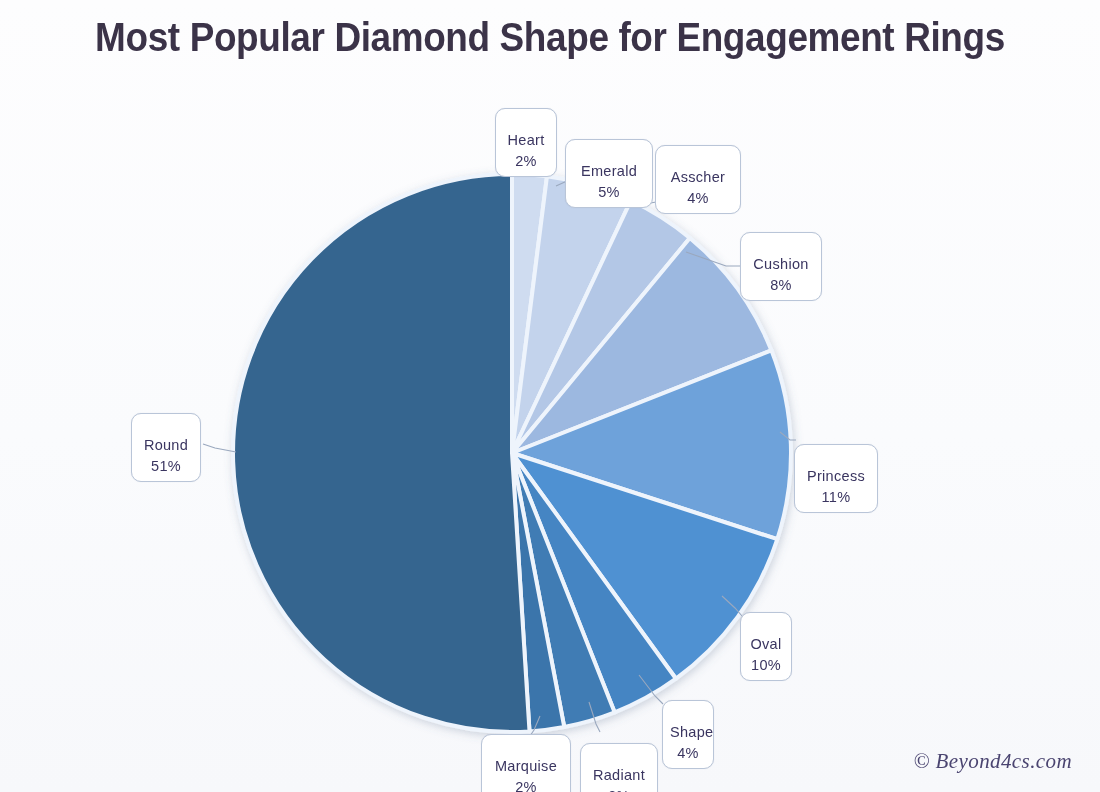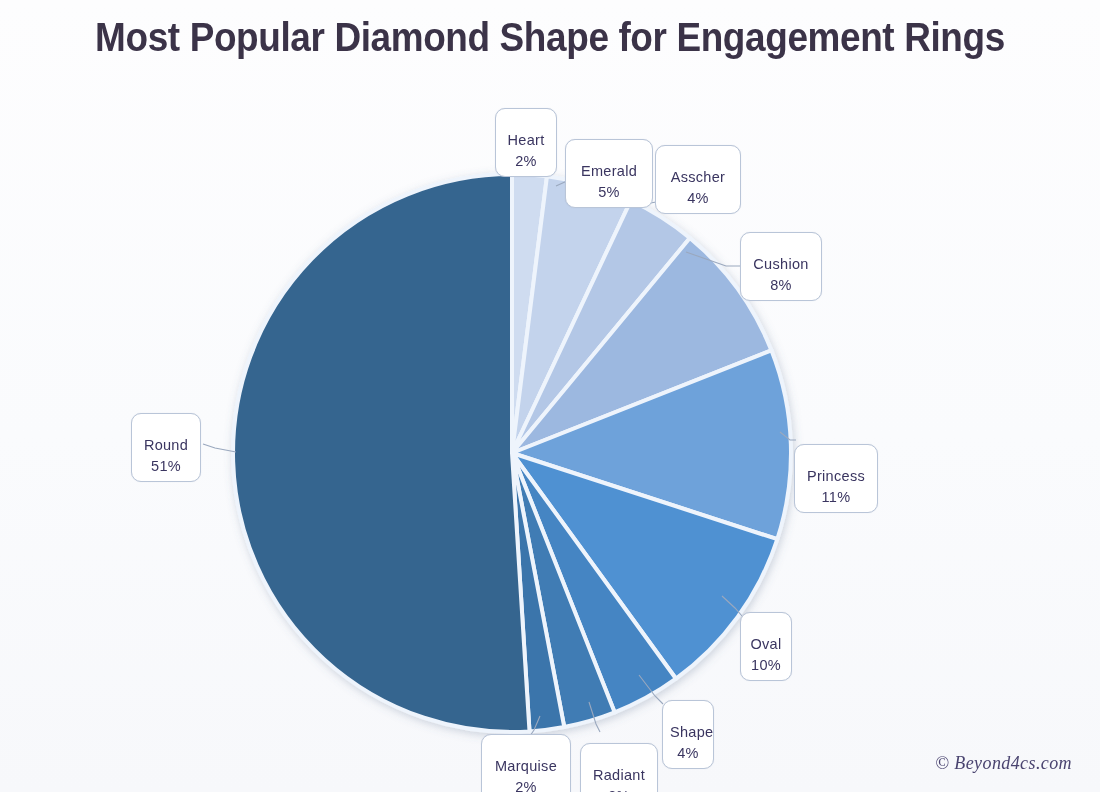--- a/index.html
+++ b/index.html
@@ -84,21 +84,21 @@
     pointer-events: none;
     z-index: 4;
   }
   
   #watermark {
     position: absolute;
     right: 28px;
     bottom: 18px;
     font-family: "Liberation Serif", serif;
     font-style: italic;
-    font-size: 18px;
+    font-size: 21px;
     color: #4a4470;
     letter-spacing: 0.4px;
     white-space: nowrap;
     z-index: 6;
   }
 </style>
 </head>
 <body>
 
 <div id="canvas">

